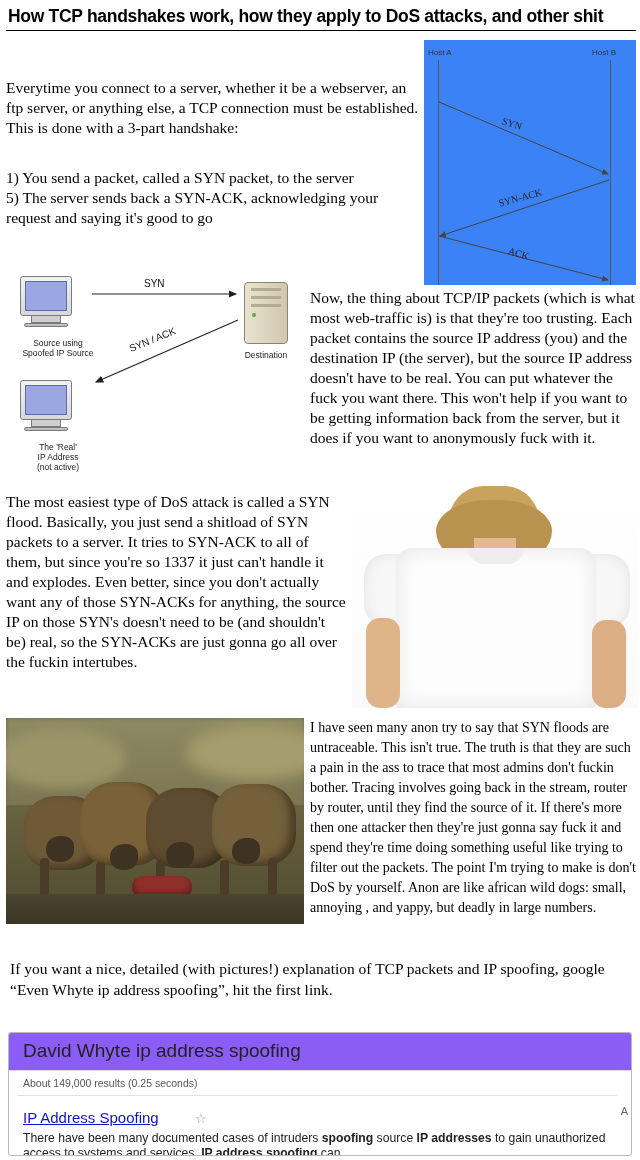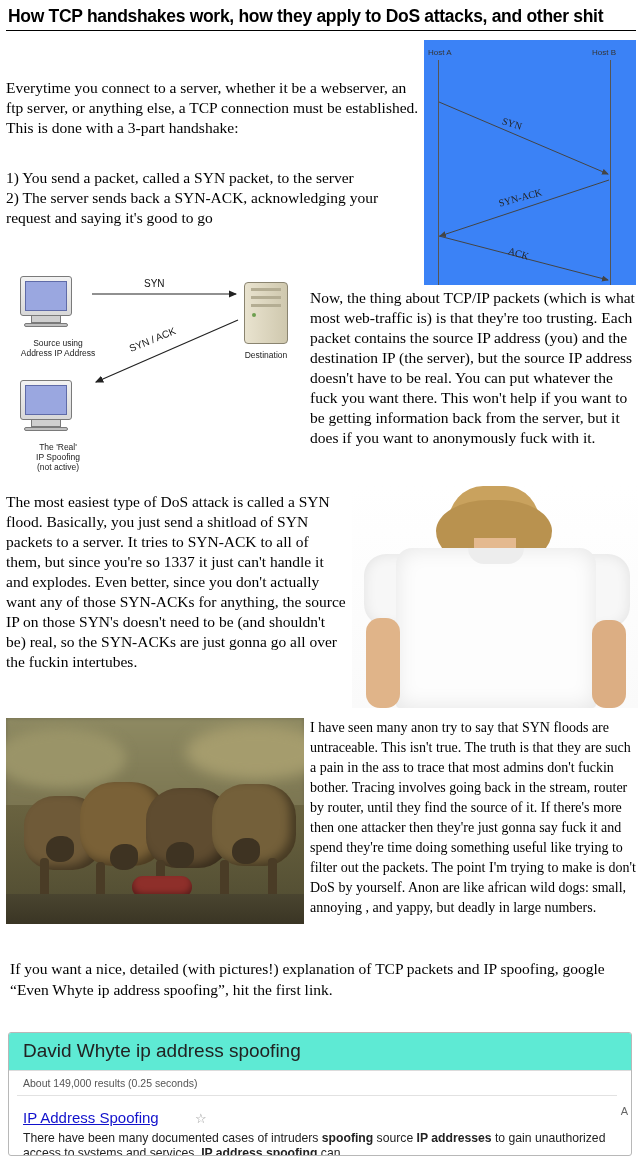--- a/index.html
+++ b/index.html
@@ -323,21 +323,21 @@
     background: #ffffff;
     border: 1px solid #b8b8b8;
     border-radius: 3px;
     overflow: hidden;
     font-family: "Liberation Sans", sans-serif;
   }
   #searchbox .query-row {
     position: absolute; left: 0; top: 0;
     width: 100%; height: 38px;
     border-bottom: 1px solid #dcdcdc;
-    background: #5eead4;
+    background: #8b5cf6;
   }
   #searchbox .query {
     position: absolute; left: 14px; top: 7px;
     font-size: 19px; color: #222;
   }
   #searchbox .stats {
     position: absolute; left: 14px; top: 44px;
     font-size: 10.5px; color: #555;
   }
   #searchbox .stats-rule {
@@ -390,44 +390,44 @@
     <line x1="15" y1="196" x2="184" y2="240" stroke="#444" stroke-width="1" marker-end="url(#ah)"></line>
   </svg>
   <div class="msg syn">SYN</div>
   <div class="msg synack">SYN-ACK</div>
   <div class="msg ack">ACK</div>
 </div>
 
 <div id="intro">Everytime you connect to a server, whether it be a webserver, an ftp server, or anything else, a TCP connection must be established. This is done with a 3-part handshake:</div>
 <div id="steps">
   <div>1) You send a packet, called a SYN packet, to the server</div>
-  <div>2) The server sends back a SYN-ACK, acknowledging your request and saying it's good to go</div>
+  <div>5) The server sends back a SYN-ACK, acknowledging your request and saying it's good to go</div>
 </div>
 
 <div id="spoof">
 
   <div class="pc" style="left:14px; top:4px;">
     <div class="monitor">
         <div class="screen"></div>
       </div>
     <div class="base"></div>
     <div class="foot"></div>
   </div>
   <div class="caption" style="left:0px; top:66px; width:104px; white-space:pre-line;">Source using
-Address IP Address</div>
+Spoofed IP Source</div>
 
   <div class="pc" style="left:14px; top:108px;">
     <div class="monitor">
         <div class="screen"></div>
       </div>
     <div class="base"></div>
     <div class="foot"></div>
   </div>
   <div class="caption" style="left:0px; top:170px; width:104px; white-space:pre-line;">The 'Real'
-IP Spoofing
+IP Address
 (not active)</div>
 
   <div class="server" style="left:238px; top:10px;">
     <div class="slot"></div>
       <div class="slot"></div>
       <div class="slot"></div>
     <div class="led"></div>
   </div>
   <div class="caption" style="left:220px; top:78px; width:80px;">Destination</div>
 

